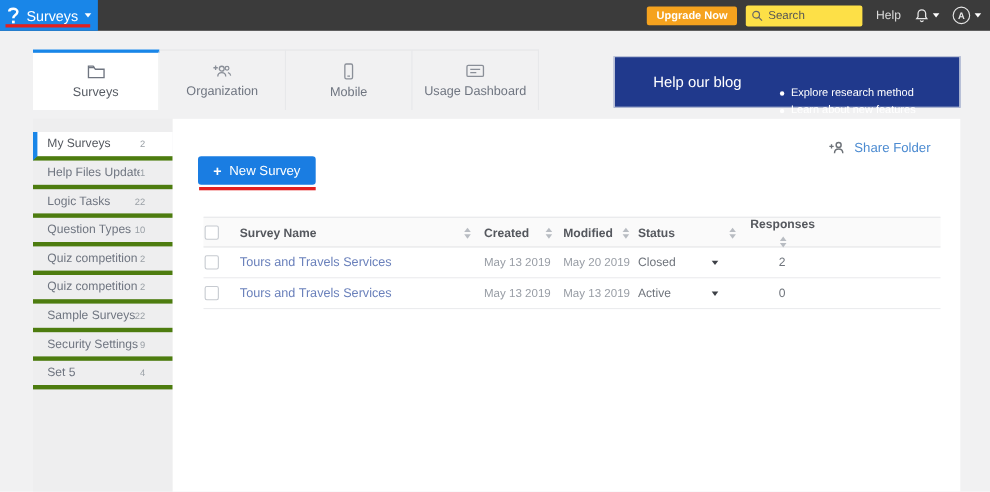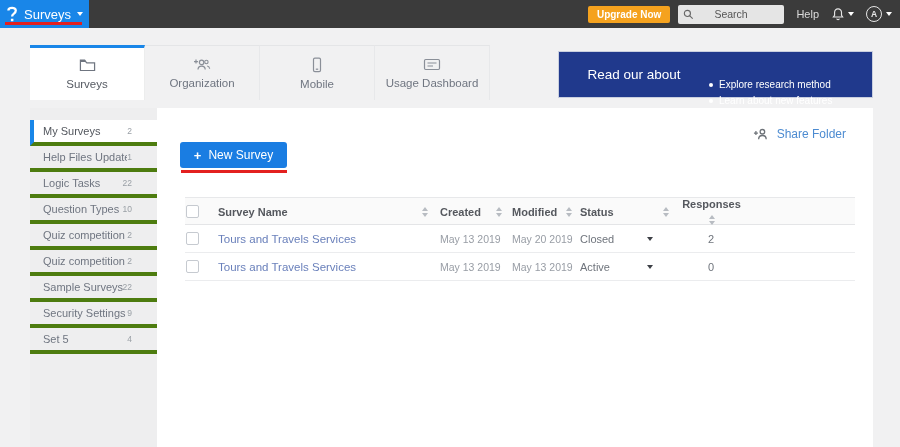--- a/index.html
+++ b/index.html
@@ -17,22 +17,22 @@
   .logo-glyph { display:flex; align-items:center; }
   .app-name { color:#fff; font-size:13px; }
   .caret { width:0; height:0; border-left:4px solid transparent; border-right:4px solid transparent;
     border-top:5px solid #fff; display:inline-block; }
   .caret.sm { border-left-width:3px; border-right-width:3px; border-top-width:4px; }
   .annot-1 { position:absolute; left:5px; top:22px; width:77px; height:3px; background:#e3201f; }
   .topbar-spacer { flex:1; }
   .upgrade-btn { height:17px; padding:0 9px; background:#f5a21e; border:none; border-radius:2px;
     color:#fff; font-size:10px; font-weight:bold; font-family:inherit; cursor:pointer; margin-right:8px;
     display:flex; align-items:center; }
-  .search-box { width:106px; height:19px; background:#e5e5e5; border-radius:2px; display:flex;
-    align-items:center; padding:0 5px; gap:20px; margin-right:12px; }
+  .search-box { width:106px; height:19px; background:#fde047; border-radius:2px; display:flex;
+    align-items:center; padding:0 5px; gap:4px; margin-right:12px; }
   .search-box input { border:none; outline:none; width:80px; font-size:10.5px; color:#444;
     font-family:inherit; background:transparent; }
   .search-box input::placeholder { color:#555; }
   .help-link { color:#dcdcdc; font-size:11px; margin-right:12px; cursor:pointer; }
   .bell-wrap { display:flex; align-items:center; gap:3px; margin-right:12px; cursor:pointer; }
   .avatar-wrap { display:flex; align-items:center; gap:4px; margin-right:8px; cursor:pointer; }
   .avatar-circle { width:16px; height:16px; border-radius:50%; border:1.4px solid #e6e6e6;
     display:flex; align-items:center; justify-content:center; color:#e6e6e6; font-size:8.5px; font-weight:bold; }
 
   
@@ -170,21 +170,21 @@
   <div class="tab">
     <span class="tab-icon">
       <svg width="18" height="15" viewBox="0 0 18 15">
           <rect x="1.5" y="2.5" width="15" height="10" rx="1.2" fill="none" stroke="#8a8f98" stroke-width="1.2"></rect>
           <path d="M4.5 6h9M4.5 9h5.5" stroke="#8a8f98" stroke-width="1.2"></path>
         </svg>
     </span>
     <span class="tab-label">Usage Dashboard</span>
   </div>
   <div class="blog-panel">
-    <span class="blog-title">Read our about</span>
+    <span class="blog-title">Help our blog</span>
     <div class="blog-bullets">
       <div class="blog-bullet">
         <span class="bullet-dot"></span>
         <span>Explore research method</span>
       </div>
       <div class="blog-bullet">
         <span class="bullet-dot"></span>
         <span>Learn about new features</span>
       </div>
     </div>

